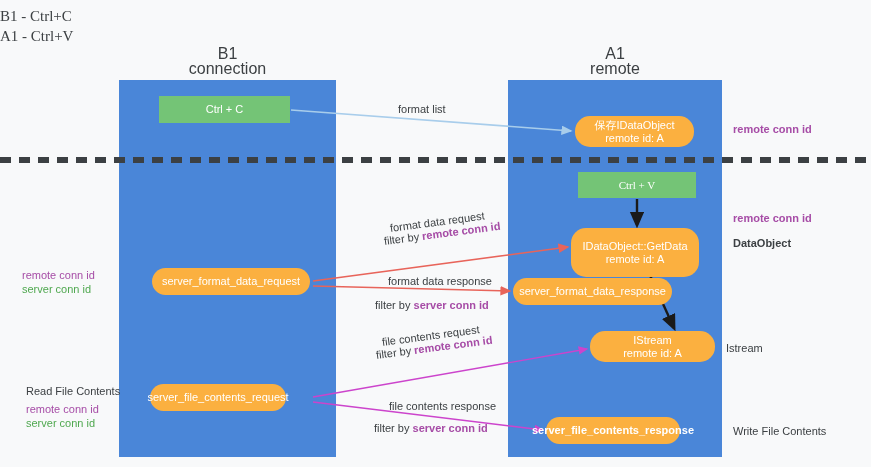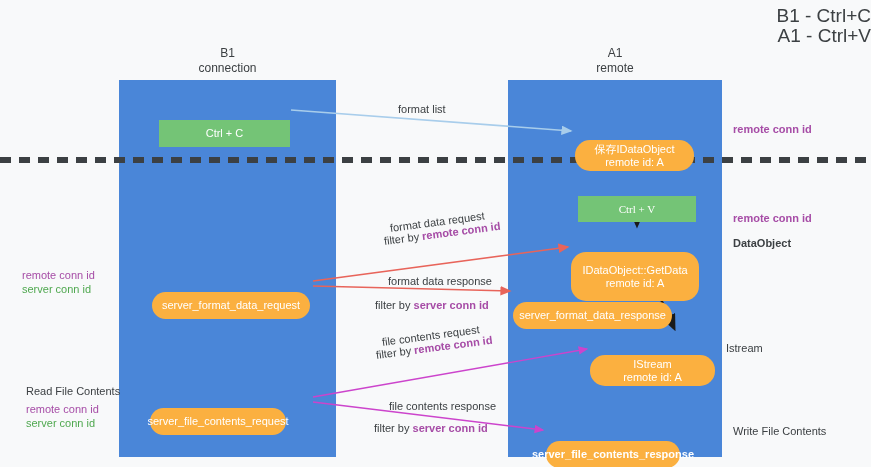--- a/index.html
+++ b/index.html
@@ -8,45 +8,46 @@
     background:#f8f9fa;
     font-family:"Liberation Sans","DejaVu Sans",sans-serif;
     position:relative;
     overflow:hidden;
     color:#3c4043;
   }
   #canvas{position:absolute;left:0;top:0;width:871px;height:467px;}
 
   .title{
     position:absolute;left:0;top:6px;width:871px;
-    text-align:right;font-size:19px;line-height:20px;color:#3c4043;
+    text-align:left;font-size:15px;line-height:20px;color:#3c4043;
     white-space:pre-line;
+    font-family:Liberation Serif, serif;
   }
 
   .col-head{
-    position:absolute;text-align:center;font-size:12px;line-height:15px;
+    position:absolute;text-align:center;font-size:16px;line-height:15px;
     color:#3c4043;white-space:pre-line;
   }
   #head-b1{left:119px;top:46px;width:217px;}
   #head-a1{left:508px;top:46px;width:214px;}
 
   .panel{position:absolute;background:#4a86d8;}
   #panel-b1{left:119px;top:80px;width:217px;height:377px;}
   #panel-a1{left:508px;top:80px;width:214px;height:377px;}
 
   .divider{
     position:absolute;left:0;top:157px;width:871px;height:6px;
     background-image:repeating-linear-gradient(to right,#3c4043 0px,#3c4043 11px,rgba(0,0,0,0) 11px,rgba(0,0,0,0) 19px);
   }
 
   .node{
     position:absolute;box-sizing:border-box;
     display:flex;align-items:center;justify-content:center;
     text-align:center;color:#ffffff;font-size:11px;line-height:13px;
-    white-space:pre-line;padding:2px 4px;margin-top:24px;
+    white-space:pre-line;padding:2px 4px;
   }
   .node.green{background:#74c476;}
   .node.orange{background:#fbb martin;}
   .node.orange{background:#fbb040;border-radius:15px;}
 
   #n-ctrlc{left:159px;top:96px;width:131px;height:27px;}
   #n-save-ido{left:575px;top:116px;width:119px;height:31px;}
   #n-ctrlv{left:578px;top:172px;width:118px;height:26px;font-family:Liberation Serif, serif;}
   #n-getdata{left:571px;top:228px;width:128px;height:49px;}
   #n-sfdreq{left:152px;top:268px;width:158px;height:27px;}

